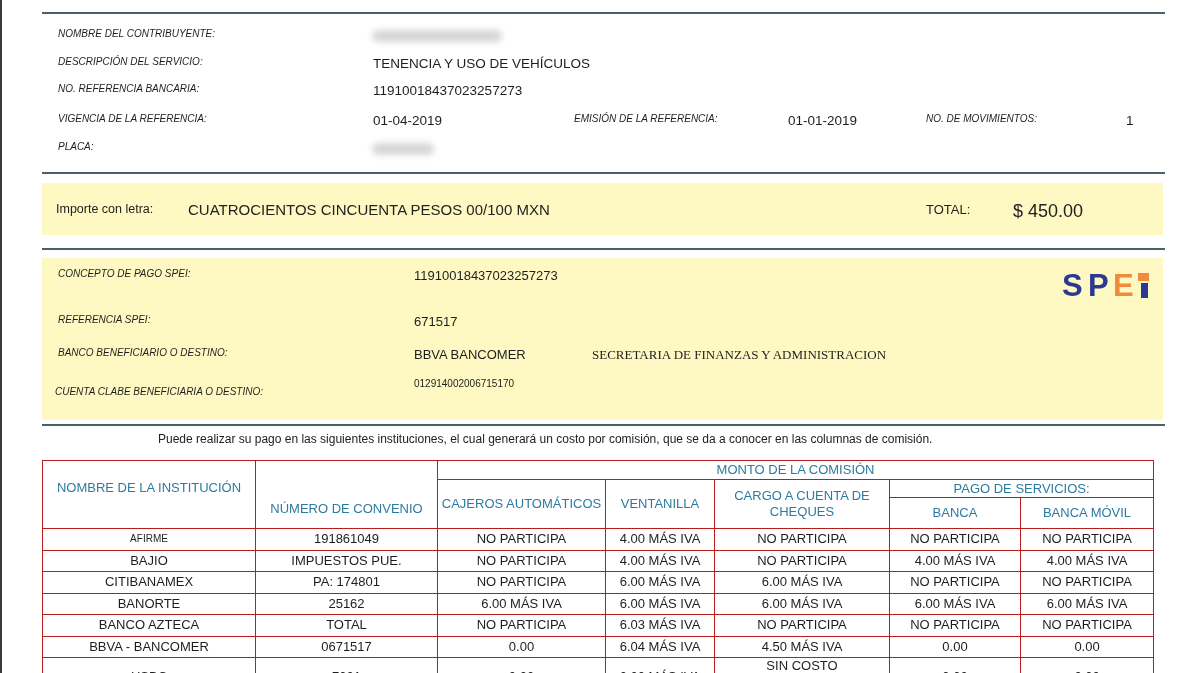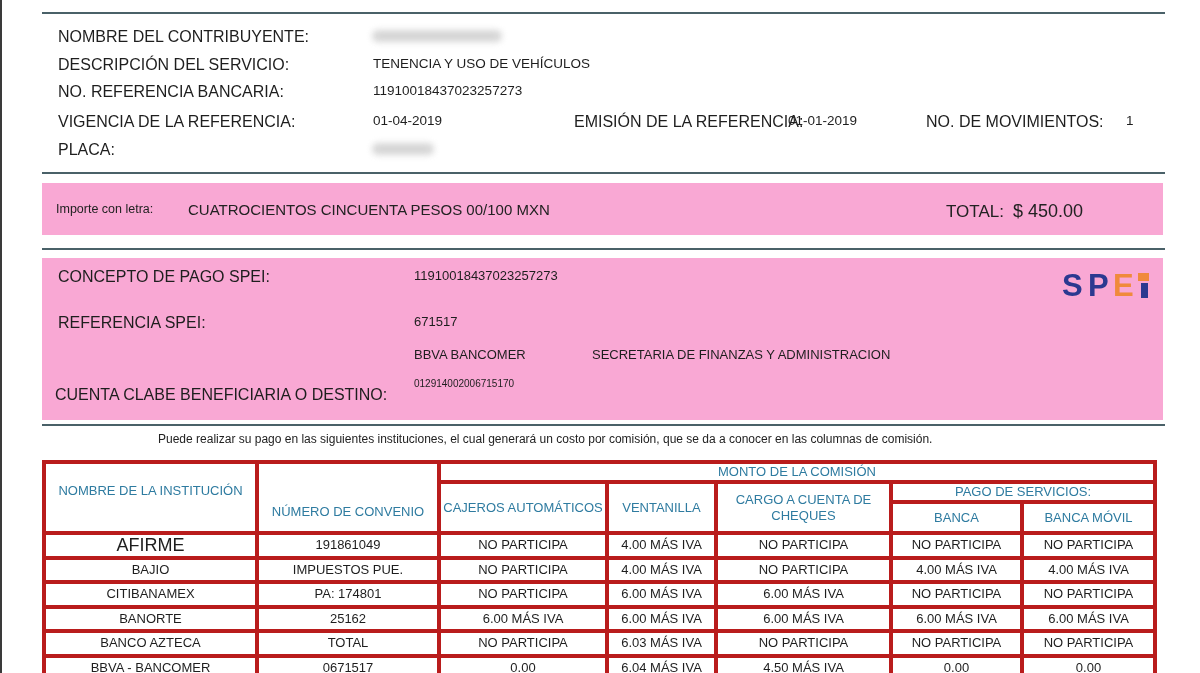--- a/index.html
+++ b/index.html
@@ -5,41 +5,41 @@
   html, body { margin:0; padding:0; }
   body {
     width:1200px; height:673px; overflow:hidden; position:relative;
     background:#ffffff;
     font-family:"Liberation Sans", sans-serif;
     color:#222;
   }
   .page-border { position:absolute; left:0; top:0; width:2px; height:673px; background:#3a3a3a; }
   .sep { position:absolute; left:42px; width:1123px; height:2px; background:#4a6168; }
   .abs { position:absolute; white-space:nowrap; }
-  .lbl { font-size:16px; color:#1e1e1e; }
+  .lbl { font-size:10px; color:#1e1e1e;font-style:italic; }
   .val { font-size:13.5px; color:#1e1e1e; }
   .blur {
     position:absolute; background:#cfcfcf; border-radius:6px; filter:blur(3px); opacity:0.85;
   }
-  .band { position:absolute; background:#f9a8d4;text-align:center; }
+  .band { position:absolute; background:#fef9c3;text-align:center; }
   .spei-logo { position:absolute; left:1062px; top:268px; width:90px; height:34px; }
   .note { font-size:12px; color:#222; }
   table.inst {
     position:absolute; left:42px; top:460px; width:1111px;
     border-collapse:collapse; table-layout:fixed;
     font-size:13px;
   }
   table.inst td, table.inst th {
-    border:4px solid #b91c1c; text-align:center; padding:0 2px;
+    border:1px solid #b91c1c; text-align:center; padding:0 2px;
     font-weight:normal; overflow:hidden; white-space:nowrap;
   }
   table.inst th { color:#2e7ba0; font-size:13px; line-height:16px; }
   table.inst th.wrap { white-space:normal; }
   table.inst td { color:#1e1e1e; height:20.5px; line-height:20px; }
-  table.inst td.first { font-size:18px; }
+  table.inst td.first { font-size:10px; }
 </style>
 </head>
 <body>
 
 <div class="page-border"></div>
 
 <div class="sep" style="top:12px;"></div>
 
 <div>
   <span class="abs lbl" style="left:58px; top:28px;">NOMBRE DEL CONTRIBUYENTE:</span>
@@ -62,35 +62,36 @@
 
   <span class="abs lbl" style="left:58px; top:141px;">PLACA:</span>
   <div class="blur" style="left:372px; top:143px; width:62px; height:12px;"></div>
 </div>
 
 <div class="sep" style="top:172px;"></div>
 
 <div class="band" style="left:42px; top:183px; width:1121px; height:52px;">
   <span class="abs" style="left:14px; top:19px; font-size:12.5px;">Importe con letra:</span>
   <span class="abs" style="left:146px; top:18px; font-size:15px;">CUATROCIENTOS CINCUENTA  PESOS 00/100 MXN</span>
-  <span class="abs" style="left:904px; top:19px; font-size:17px;">TOTAL:</span>
+  <span class="abs" style="left:884px; top:19px; font-size:13px;">TOTAL:</span>
   <span class="abs" style="left:971px; top:18px; font-size:18px;">$ 450.00</span>
 </div>
 
 <div class="sep" style="top:248px;"></div>
 
 <div class="band" style="left:42px; top:258px; width:1121px; height:162px;">
   <span class="abs lbl" style="left:16px; top:10px;">CONCEPTO DE PAGO SPEI:</span>
   <span class="abs val" style="left:372px; top:10px; font-size:13px;">11910018437023257273</span>
 
   <span class="abs lbl" style="left:16px; top:56px;">REFERENCIA SPEI:</span>
   <span class="abs val" style="left:372px; top:56px; font-size:13px;">671517</span>
 
+  <span class="abs lbl" style="left:16px; top:89px;">BANCO BENEFICIARIO O DESTINO:</span>
   <span class="abs val" style="left:372px; top:89px; font-size:13px;">BBVA BANCOMER</span>
-  <span class="abs val" style="left:550px; top:89px; font-size:13px;">SECRETARIA DE FINANZAS Y ADMINISTRACION</span>
+  <span class="abs val" style="left:550px; top:89px; font-size:13px;font-family:Liberation Serif, serif;">SECRETARIA DE FINANZAS Y ADMINISTRACION</span>
 
   <span class="abs lbl" style="left:13px; top:128px;">CUENTA CLABE BENEFICIARIA O DESTINO:</span>
   <span class="abs val" style="left:372px; top:120px; font-size:10px;">012914002006715170</span>
 </div>
 
 <div class="spei-logo">
   <span class="abs" style="left:0; top:0; font-size:31px; font-weight:bold; color:#2b3990; letter-spacing:-1px;">S</span>
   <span class="abs" style="left:26px; top:0; font-size:31px; font-weight:bold; color:#2b3990;">P</span>
   <span class="abs" style="left:51px; top:0; font-size:31px; font-weight:bold; color:#f08a3c;">E</span>
   <div class="abs" style="left:76px; top:5px; width:11px; height:8px; background:#f08a3c;"></div>

